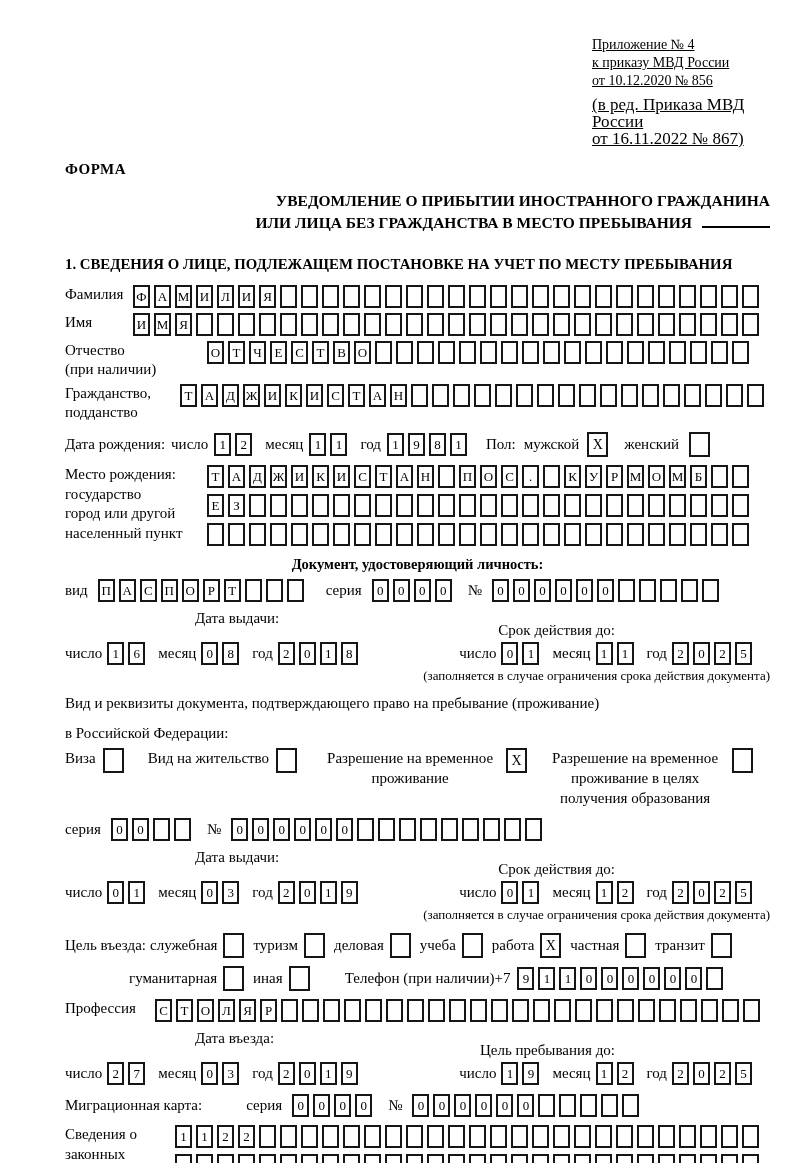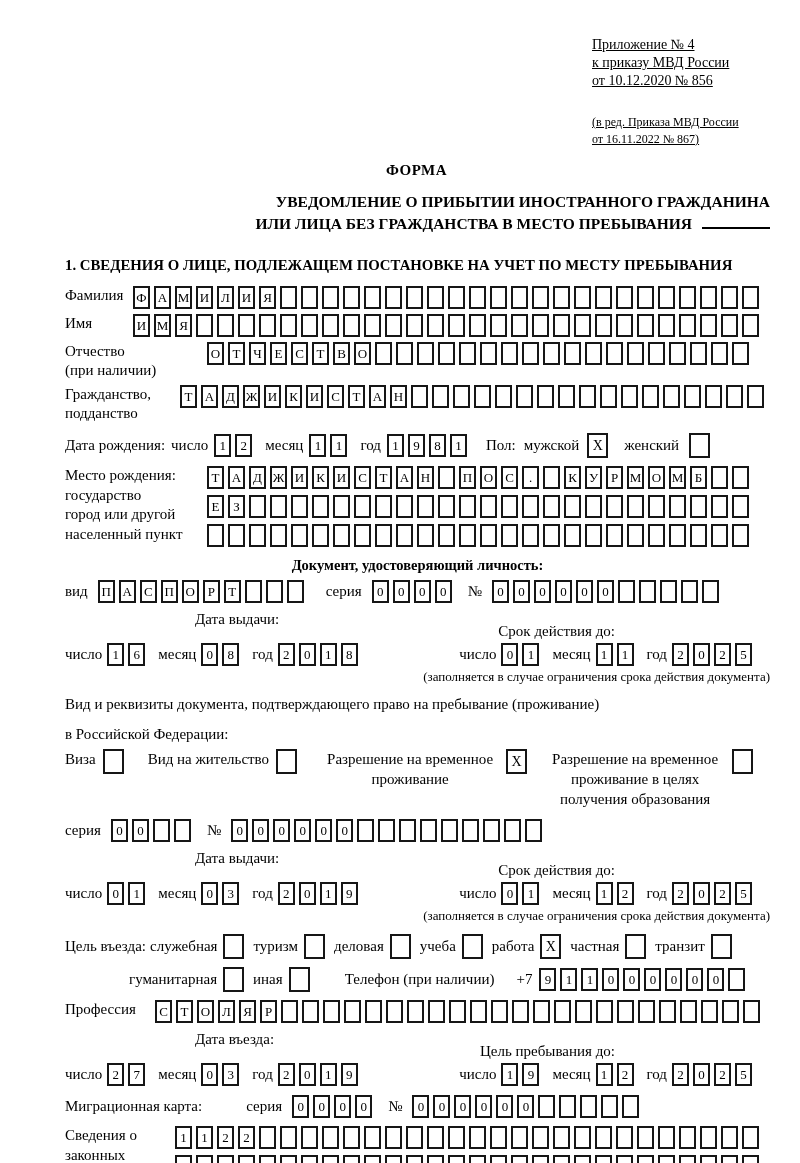--- a/index.html
+++ b/index.html
@@ -3,22 +3,22 @@
 <meta charset="utf-8">
 <style>
   html,body{margin:0;padding:0;background:#fff;}
   .page{
     width:800px;height:1163px;box-sizing:border-box;background:#ffffff;color:#000;
     font-family:"Liberation Serif","DejaVu Serif",serif;
     padding:36px 30px 0 65px;position:relative;overflow:hidden;
   }
   
   .hdr{margin-left:auto;width:178px;font-size:14px;line-height:18px;text-decoration:underline;}
-  .hdr .g2{font-size:12px;margin-top:24px;line-height:17px;}
-  .forma{text-align:center;font-weight:bold;font-size:15px;margin-top:14px;padding-right:2px;letter-spacing:.5px;}
+  .hdr .g2{font-size:17px;margin-top:6px;line-height:17px;}
+  .forma{text-align:left;font-weight:bold;font-size:15px;margin-top:14px;padding-right:2px;letter-spacing:.5px;}
   .title{text-align:right;font-weight:bold;font-size:15.5px;margin-top:12px;line-height:22px;}
   .blank{display:inline-block;width:68px;border-bottom:2px solid #000;margin-left:10px;}
   .sect{font-weight:bold;font-size:14.8px;margin-top:22px;}
 
   
   .frow{display:flex;align-items:flex-start;margin-top:5px;}
   .flabel{font-size:15px;line-height:19px;flex:none;}
   .w68{width:68px;} .w115{width:115px;} .w142{width:142px;} .w90{width:90px;}
   .cells{display:flex;flex-wrap:nowrap;}
   .cell{
@@ -74,21 +74,21 @@
 
   .serrow{display:flex;align-items:center;margin-top:10px;font-size:15px;}
   .serrow .lab{margin-right:10px;}
 
   .purpose1{display:flex;align-items:center;margin-top:10px;font-size:15px;}
   .purpose1 .lead{margin-right:4px;}
   .inlineopts{display:inline-flex;align-items:center;}
   .inlineopts .opt{display:inline-flex;align-items:center;margin-right:9px;}
   .inlineopts .opt .opt-label{margin-right:6px;}
   .purpose2{display:flex;align-items:center;margin-top:8px;font-size:15px;padding-left:64px;}
-  .phone-label{margin-left:26px;margin-right:22px;}
+  .phone-label{margin-left:26px;}
   .prefix{margin-right:7px;}
 
   .migrow{display:flex;align-items:center;margin-top:9px;font-size:15px;}
   .migrow .lead{margin-right:44px;}
   .migrow .lab{margin-right:10px;}
 
   .repnote{font-size:13.5px;margin-top:2px;margin-left:24px;}
 </style>
 </head>
 <body>

